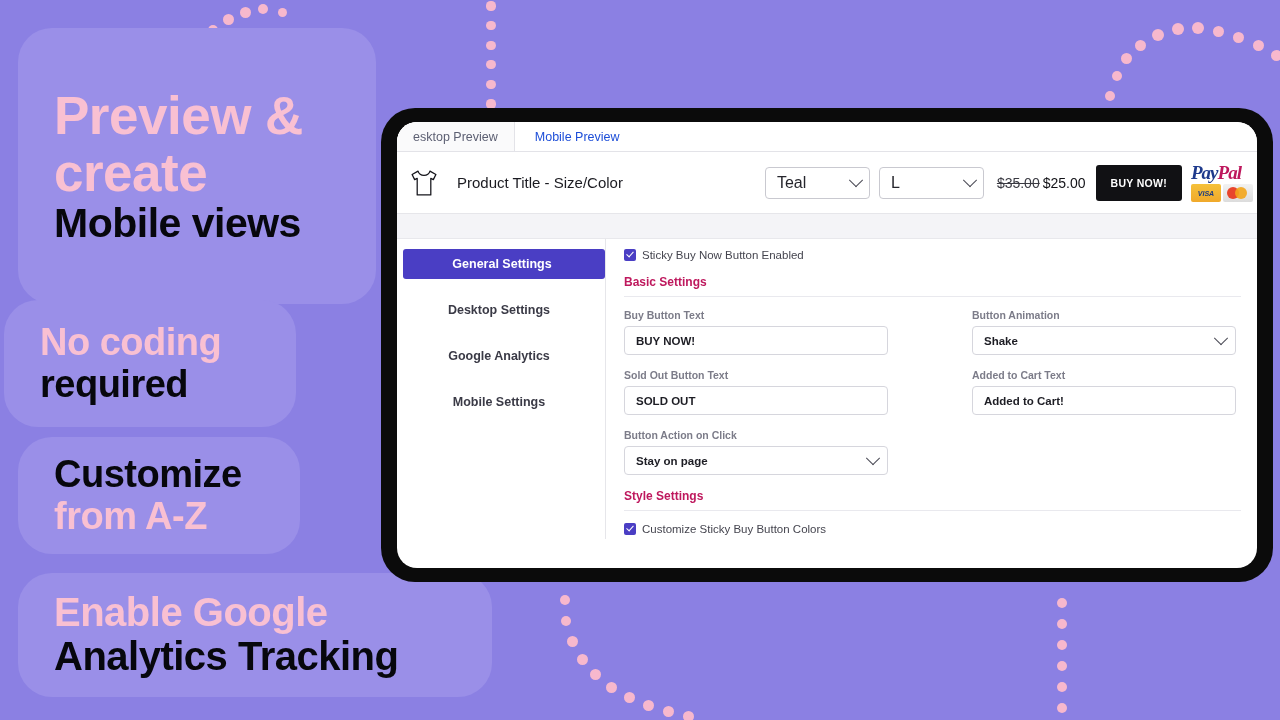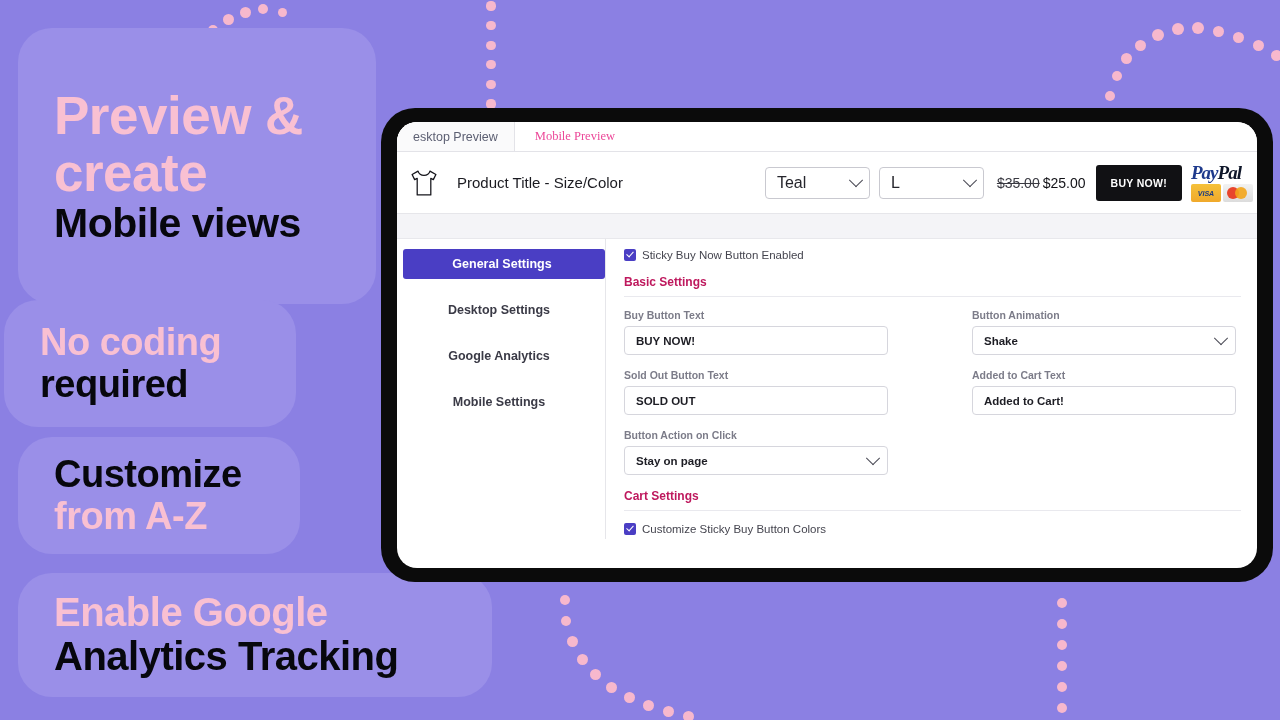--- a/index.html
+++ b/index.html
@@ -104,23 +104,22 @@
     align-items: center;
     padding: 0 16px;
     box-sizing: border-box;
     background: #fafafb;
     border-right: 1px solid #e3e3e8;
     white-space: nowrap;
   }
   .tab.plain {
     background: #ffffff;
     border-right: none;
-    color: #ec4899;
+    color: #1d4ed8;
     padding-left: 20px;
-    font-family: Liberation Serif, serif;
   }
 
   
   #previewbar {
     height: 62px;
     background: #ffffff;
     border-bottom: 1px solid #e6e6ea;
     display: flex;
     align-items: center;
     padding: 0 0 0 10px;
@@ -186,21 +185,21 @@
   #pp-logo {
     font-family: "Liberation Serif", serif;
     font-style: italic;
     font-weight: bold;
     font-size: 19px;
     color: #1e3a8c;
     letter-spacing: -1px;
     line-height: 1;
     white-space: nowrap;
   }
-  #pp-logo .pp2 { color: #0f172a; }
+  #pp-logo .pp2 { color: #be185d; }
   #cards-row { display: flex; gap: 2px; margin-top: 2px; }
   .minicard {
     width: 30px; height: 18px;
     border-radius: 2px;
     font-size: 7px;
     font-weight: bold;
     display: flex;
     align-items: center;
     justify-content: center;
     color: #ffffff;
@@ -471,21 +470,21 @@
               <div class="field">
                 <div class="field-label">Added to Cart Text</div>
                 <div class="field-input">Added to Cart!</div>
               </div>
 
               <div class="field-spacer"></div>
 
             </div>
           </div>
 
-          <div class="section-head">Cart Settings</div>
+          <div class="section-head">Style Settings</div>
 
           <div class="chk-row">
             <span class="chkbox"></span>
             <span class="chk-label">Customize Sticky Buy Button Colors</span>
           </div>
 
         </div>
       </div>
     </div>
   </div>

